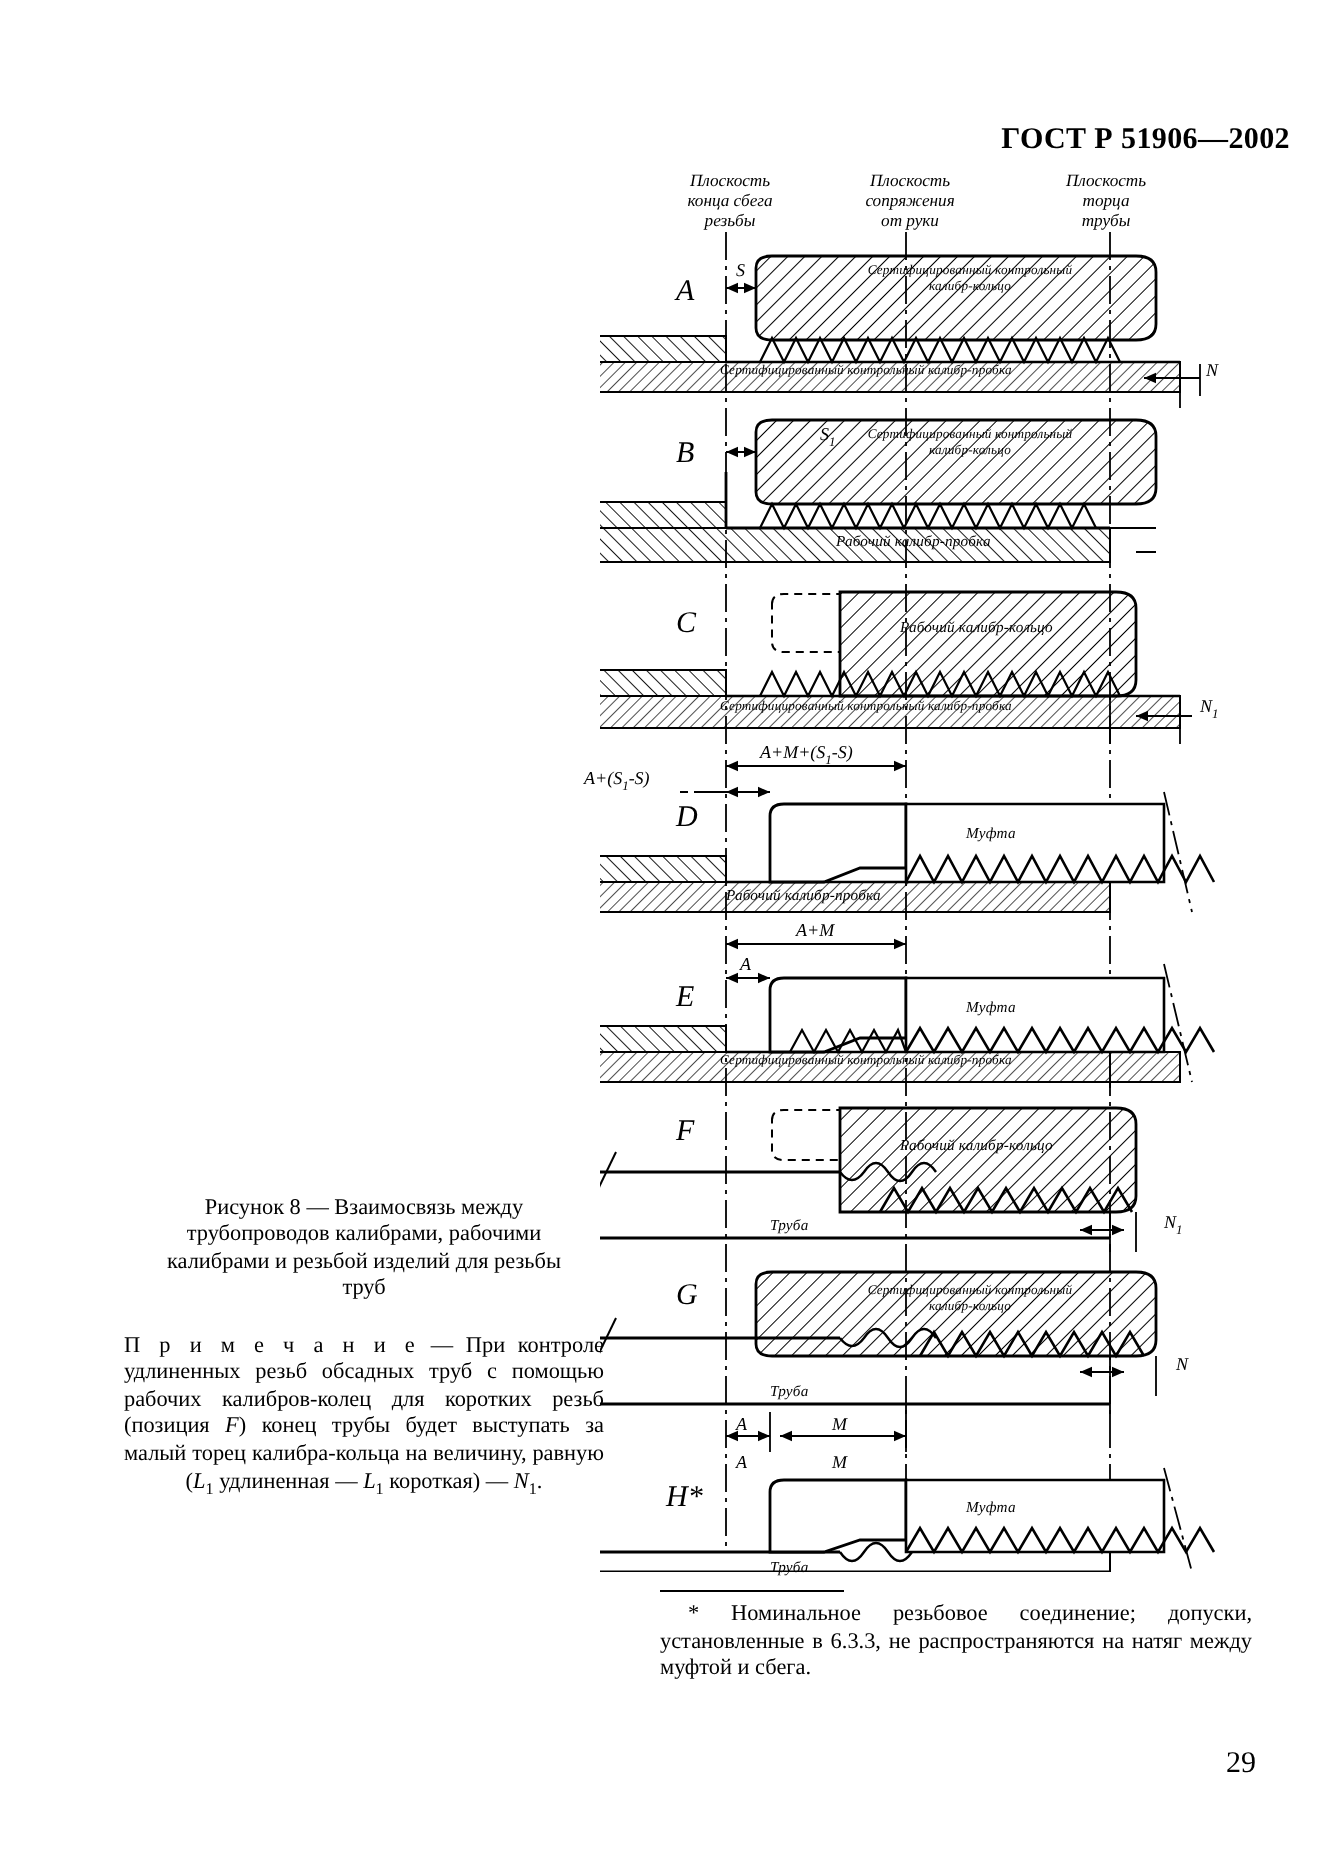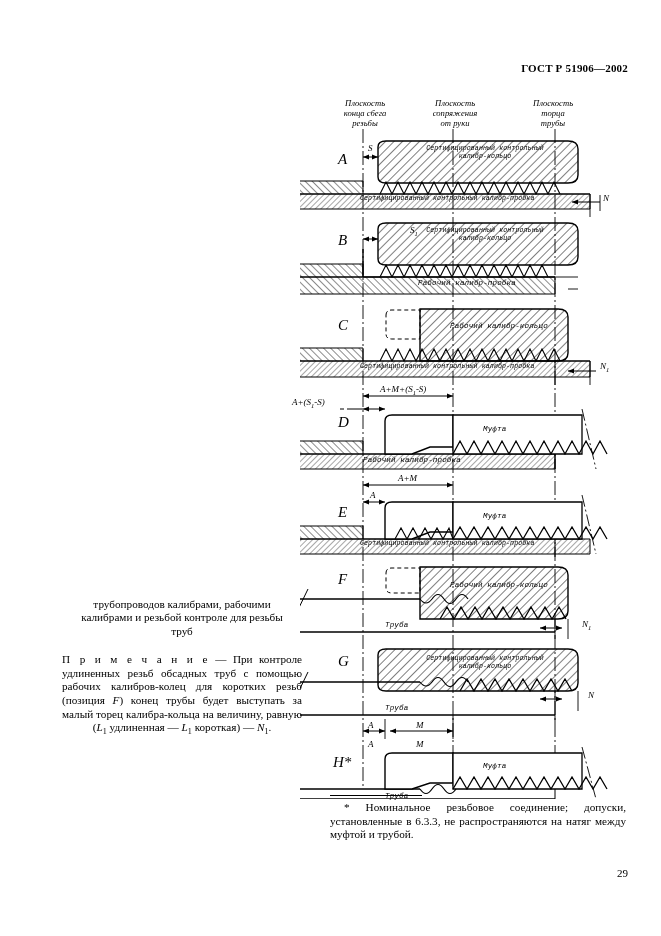--- a/index.html
+++ b/index.html
@@ -8,23 +8,23 @@
     background:#ffffff;
     font-family:"Liberation Serif", serif;
     color:#000;
     position:relative;
     overflow:hidden;
   }
   .page{position:absolute;inset:0;}
 
   
   .doc-header{
-    position:absolute; top:62px; right:33px;
+    position:absolute; top:62px; right:16px;
     font-family:"Liberation Serif", serif;
-    font-weight:bold; font-size:11px; letter-spacing:.2px;
+    font-weight:bold; font-size:15px; letter-spacing:.2px;
   }
 
   
   .left-col{
     position:absolute; left:62px; top:598px; width:240px;
     text-align:center; font-size:11.2px; line-height:13.4px;
   }
   .fig-caption{ text-align:center; }
   .note-block{
     margin-top:15px; text-align:justify; text-align-last:center;
@@ -40,26 +40,26 @@
     border-top:1px solid #000;
   }
   .footnote{
     position:absolute; left:330px; top:801px; width:296px;
     font-size:11.2px; line-height:13.6px; text-align:justify;
   }
   .footnote .ind{ padding-left:14px; }
 
   
   .page-num{
-    position:absolute; right:33px; bottom:57px;
-    font-size:11px;
-  }
-
-  
-  .figure{ position:absolute; left:300px; top:86px; width:340px; height:700px;margin-top:13px; }
+    position:absolute; right:33px; bottom:45px;
+    font-size:15px;
+  }
+
+  
+  .figure{ position:absolute; left:300px; top:86px; width:340px; height:700px; }
   .figure svg{ display:block; }
 
   .colhead{
     position:absolute; text-align:center; font-style:italic;
     font-size:8.6px; line-height:9.8px; font-family:"Liberation Serif", serif;
     white-space:pre-line; font-weight:500;
   }
   .ch1{ left:28px;  top:0px;  width:74px; }
   .ch2{ left:118px; top:0px;  width:74px; }
   .ch3{ left:218px; top:0px;  width:70px; }
@@ -67,21 +67,21 @@
   .rowlabel{
     position:absolute; font-style:italic; font-size:15px;
     font-family:"Liberation Serif", serif;
   }
   .dim{
     position:absolute; font-style:italic; font-size:9px;
     font-family:"Liberation Serif", serif; white-space:nowrap;
   }
   .partlabel{
     position:absolute; font-style:italic; font-size:6.6px;
-    font-family:Liberation Mono, monospace; white-space:nowrap;
+    font-family:Liberation Serif, serif; white-space:nowrap;
     letter-spacing:.1px;
   }
   .partlabel.two{ line-height:7.6px; white-space:pre-line; text-align:center; }
   .partlabel.big{ font-size:7.6px; }
 </style>
 </head>
 <body>
 
 <div class="page">
 
@@ -323,30 +323,31 @@
     <div class="dim" style="left:116px; top:621px;">M</div>
 
     <div class="partlabel big" style="left:183px; top:663px;">Муфта</div>
     <div class="partlabel big" style="left:85px; top:693px;">Труба</div>
     <div class="dim" style="left:68px; top:640px;">A</div>
     <div class="dim" style="left:116px; top:640px;">M</div>
   </div>
 
   <div class="left-col">
     <div class="fig-caption">
+      <div>Рисунок 8 — Взаимосвязь между</div>
       <div>трубопроводов калибрами, рабочими</div>
-      <div>калибрами и резьбой контроле для резьбы</div>
+      <div>калибрами и резьбой изделий для резьбы</div>
       <div>труб</div>
     </div>
 
     <div class="note-block">
       <span class="note-lead">П р и м е ч а н и е</span><span> — </span><span>При контроле удлиненных резьб обсадных труб с помощью рабочих калибров-колец для коротких резьб (позиция </span><span class="ital">F</span><span>) конец трубы будет выступать за малый торец калибра-кольца на величину, равную (</span><span class="ital">L</span><sub>1</sub><span> удлиненная — </span><span class="ital">L</span><sub>1</sub><span> короткая) — </span><span class="ital">N</span><sub>1</sub><span>.</span>
     </div>
   </div>
 
   <div class="footnote-rule"></div>
   <div class="footnote">
     <span class="ind">*</span>
-    <span>Номинальное резьбовое соединение; допуски, установленные в 6.3.3, не распространяются на натяг между муфтой и трубой.</span>
+    <span>Номинальное резьбовое соединение; допуски, установленные в 6.3.3, не распространяются на натяг между муфтой и сбега.</span>
   </div>
 
   <div class="page-num">29</div>
 </div>
 
 </body></html>

